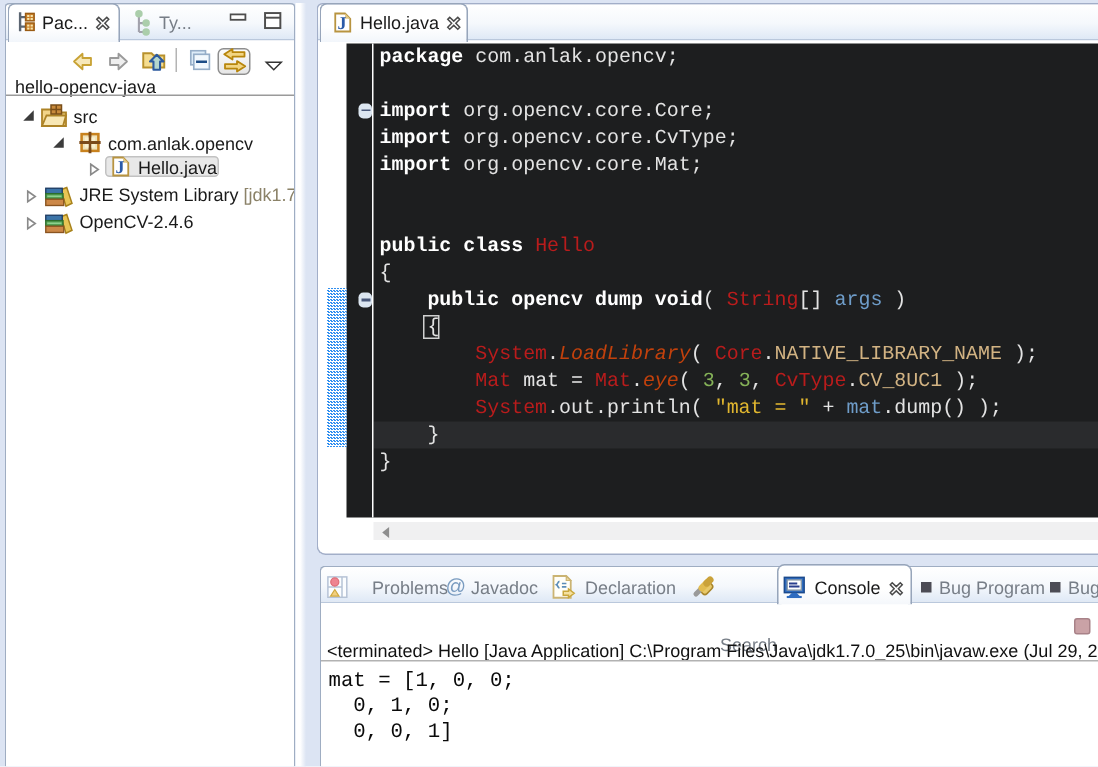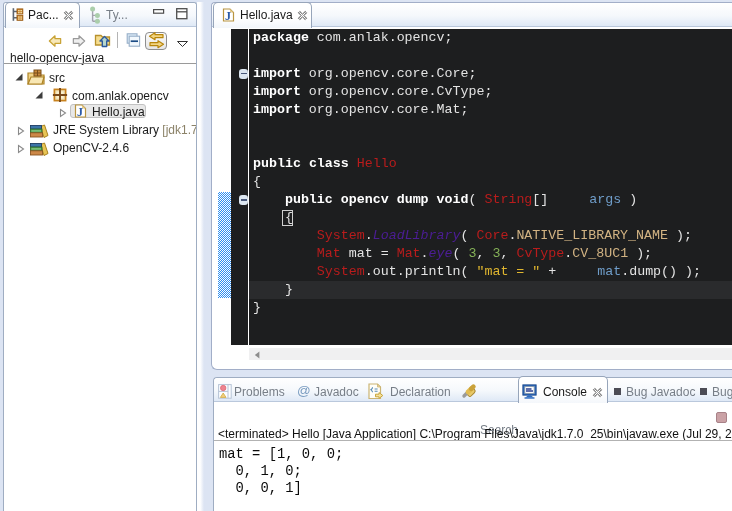--- a/index.html
+++ b/index.html
@@ -11,22 +11,22 @@
 .graytxt { color:#777e87; font-size:12px; }
 .blktxt { color:#1a1a1a; font-size:12px; }
 
 
 .code { font-family:"Liberation Mono",monospace; font-size:13.3px; line-height:18px; white-space:pre; color:#e3e3e3; }
 .code b { color:#ffffff; font-weight:bold; }
 .cls { color:#b91c1c; }
 .konst { color:#d2b383; }
 .num { color:#85b258; }
 .str { color:#e0b62f; }
-.vr { color:#6f9dc9;margin-left:33px; }
-.it { font-style:italic; color:#4c1d95; }
+.vr { color:#6f9dc9; }
+.it { font-style:italic; color:#c2410c; }
 
 .hatch { background-image:conic-gradient(#2e8ef0 25%, #ffffff 0 50%, #2e8ef0 0 75%, #ffffff 0); background-size:2px 2px; }
 </style>
 </head>
 <body>
 
 <div class="abs" style="left:3px; top:2px; width:194px; height:509px; background:#ffffff; border:1px solid #9fadc2; border-bottom:none; border-radius:3px 3px 0 0;"></div>
 
 <div class="abs tabbar" style="left:4px; top:3px; width:192px; height:24px; border-radius:3px 3px 0 0;"></div>
 
@@ -210,21 +210,21 @@
 
 <div class="abs" style="left:213px; top:377px; width:519px; height:134px; background:#ffffff; border:1px solid #9fadc2; border-right:none; border-bottom:none; border-radius:4px 0 0 0;"></div>
 <div class="abs tabbar" style="left:214px; top:378px; width:518px; height:24px; border-radius:4px 0 0 0;"></div>
 
 <svg class="abs" style="left:217.5px; top:384px;" width="14" height="15" viewBox="0 0 14 15">
   <rect x="0.6" y="0.6" width="12.6" height="13.6" fill="#fbfdff" stroke="#b6c3d6" stroke-width="1"></rect>
   <path d="M10 0.6 V14.2 M0.6 7.4 H10" stroke="#b6c3d6" stroke-width="1"></path>
   <circle cx="5.2" cy="4" r="2.7" fill="#ee8490" stroke="#dd6b75" stroke-width="0.8"></circle>
   <path d="M5.2 9 L8 13.4 H2.4 Z" fill="#f2cf7e" stroke="#cfa93f" stroke-width="0.8"></path>
 </svg>
-<div class="abs graytxt" style="left:234px; top:385px;text-align:right;">Problems</div>
+<div class="abs graytxt" style="left:248px; top:385px;text-align:right;">Problems</div>
 <div class="abs" style="left:297px; top:383px; font-size:13.5px; color:#7a9cc0;">@</div>
 <div class="abs graytxt" style="left:314px; top:385px;">Javadoc</div>
 <svg class="abs" style="left:368px; top:383px;" width="16" height="18" viewBox="0 0 16 18">
   <path d="M1 1 H9.5 L12.5 4 V15.5 H1 Z" fill="#fffef8" stroke="#cbb473" stroke-width="1.2"></path>
   <path d="M9.5 1 L12.5 4 H9.5 Z" fill="#ecd9a0" stroke="#cbb473" stroke-width="0.8"></path>
   <path d="M5 4.6 C3.6 4.9 4.2 6.2 3 6.8 C4.2 7.4 3.6 8.7 5 9 M6.6 6 H9.6 M6.6 8.2 H9.6" stroke="#5a8cb8" stroke-width="1.1" fill="none"></path>
   <path d="M7.5 11.2 H11 V9.6 L14.8 12.5 L11 15.4 V13.8 H7.5 Z" fill="#f5e1a0" stroke="#c9a73c" stroke-width="1"></path>
 </svg>
 <div class="abs graytxt" style="left:390px; top:385px;">Declaration</div>
 <svg class="abs" style="left:461px; top:383px;" width="16" height="16" viewBox="0 0 16 16">
@@ -242,21 +242,21 @@
   <path d="M4 5 H9.5 M4 7 H11" stroke="#2a3f8e" stroke-width="1.3"></path>
   <path d="M6 11.2 L9 11.2 L11.5 13.6 L3.5 13.6 Z" fill="#2f6cc0"></path>
   <path d="M2.5 14 H12.5" stroke="#2f6cc0" stroke-width="1.4"></path>
 </svg>
 <div class="abs blktxt" style="left:543px; top:385px;">Console</div>
 <svg class="abs" style="left:591.5px; top:386.5px;" width="11" height="11" viewBox="0 0 11 11">
   <path d="M1.5 2.8 L2.8 1.5 L5.5 4.1 L8.2 1.5 L9.5 2.8 L6.9 5.5 L9.5 8.2 L8.2 9.5 L5.5 6.9 L2.8 9.5 L1.5 8.2 L4.1 5.5 Z" fill="#ffffff" stroke="#4a4a4a" stroke-width="1" stroke-linejoin="miter"></path>
 </svg>
 
 <div class="abs" style="left:614px; top:388px; width:7px; height:7px; background:#4c4c55;"></div>
-<div class="abs graytxt" style="left:626px; top:385px;">Bug Javadoc</div>
+<div class="abs graytxt" style="left:626px; top:385px;">Bug Program</div>
 <div class="abs" style="left:700px; top:388px; width:7px; height:7px; background:#4c4c55;"></div>
 <div class="abs graytxt" style="left:712px; top:385px;">Bug</div>
 
 <div class="abs" style="left:716px; top:412px; width:11px; height:11px; background:#caa2a6; border:1px solid #a88288; border-radius:2px;"></div>
 
 <div class="abs" style="left:218px; top:427px; width:514px; font-size:12px; color:#111; white-space:nowrap; overflow:hidden;">&lt;terminated&gt; Hello [Java Application] C:\Program Files\Java\jdk1.7.0_25\bin\javaw.exe (Jul 29, 20</div>
 <div class="abs" style="left:214px; top:440px; width:518px; height:1px; background:#b2b2b2;"></div>
 
 <div class="abs" style="left:219px; top:446px; font-family:'Liberation Mono',monospace; font-size:13.8px; line-height:17px; color:#0a0a0a; white-space:pre;">mat = [1, 0, 0;
   0, 1, 0;

